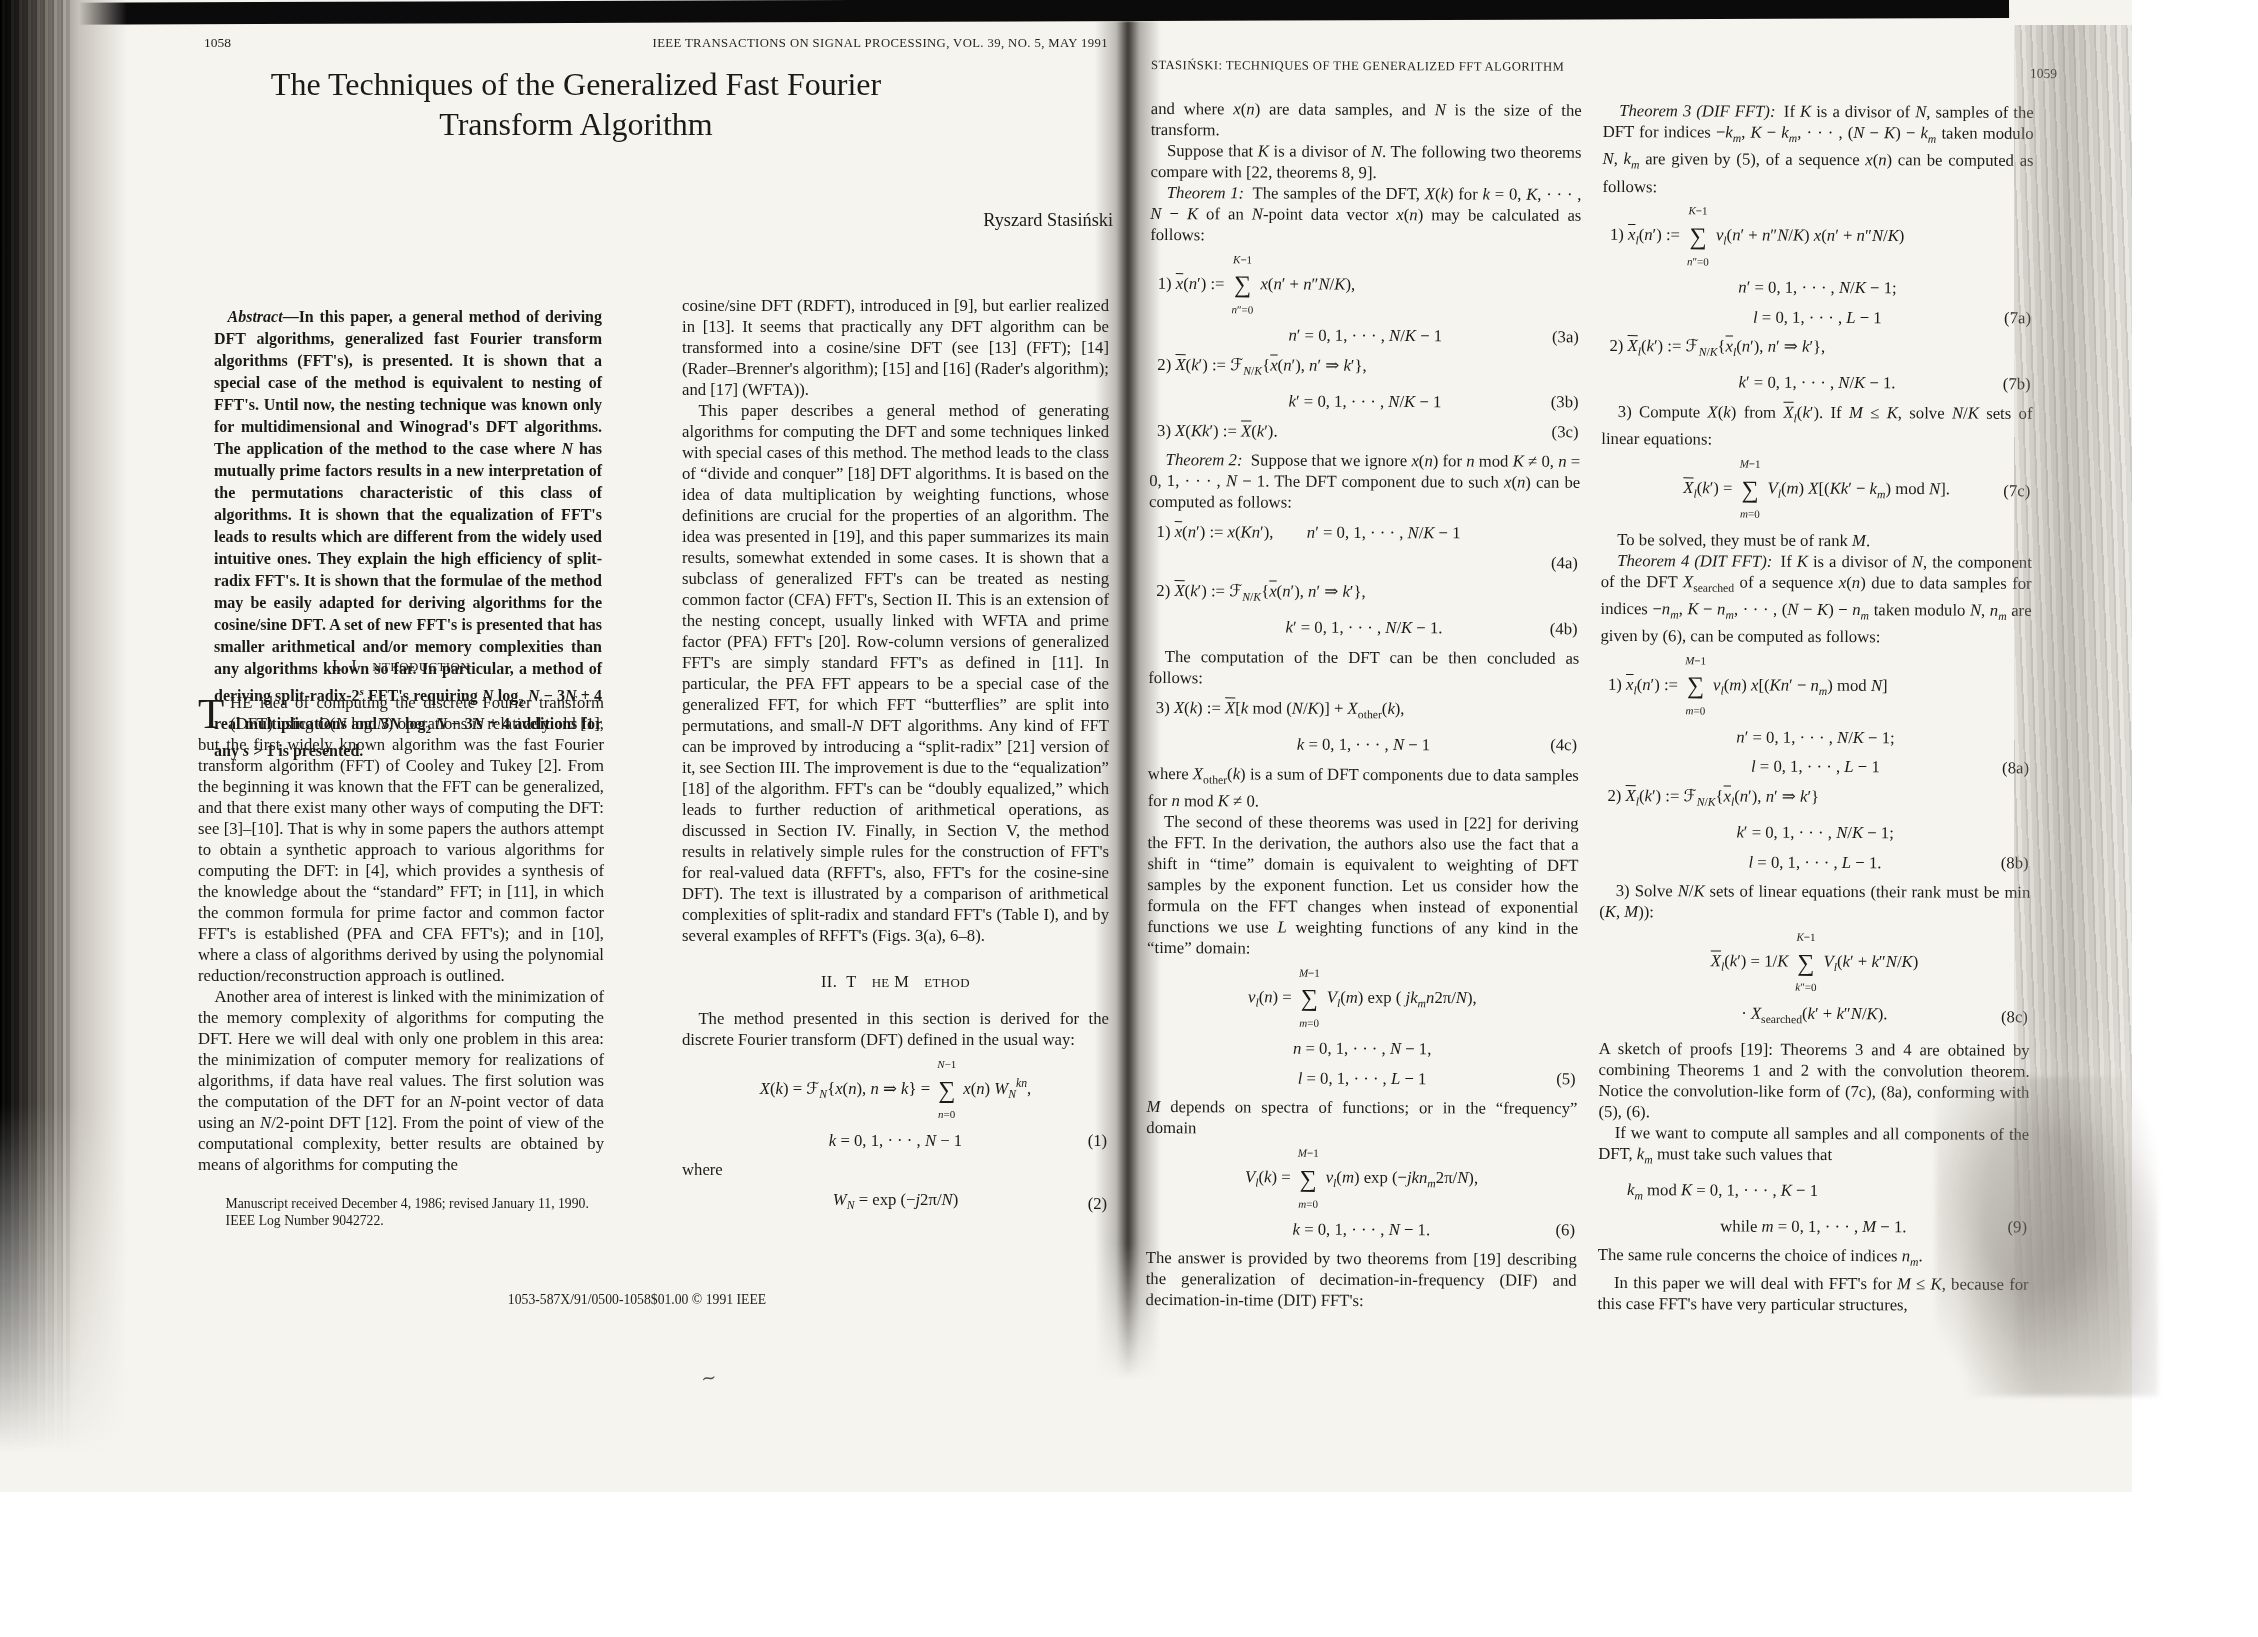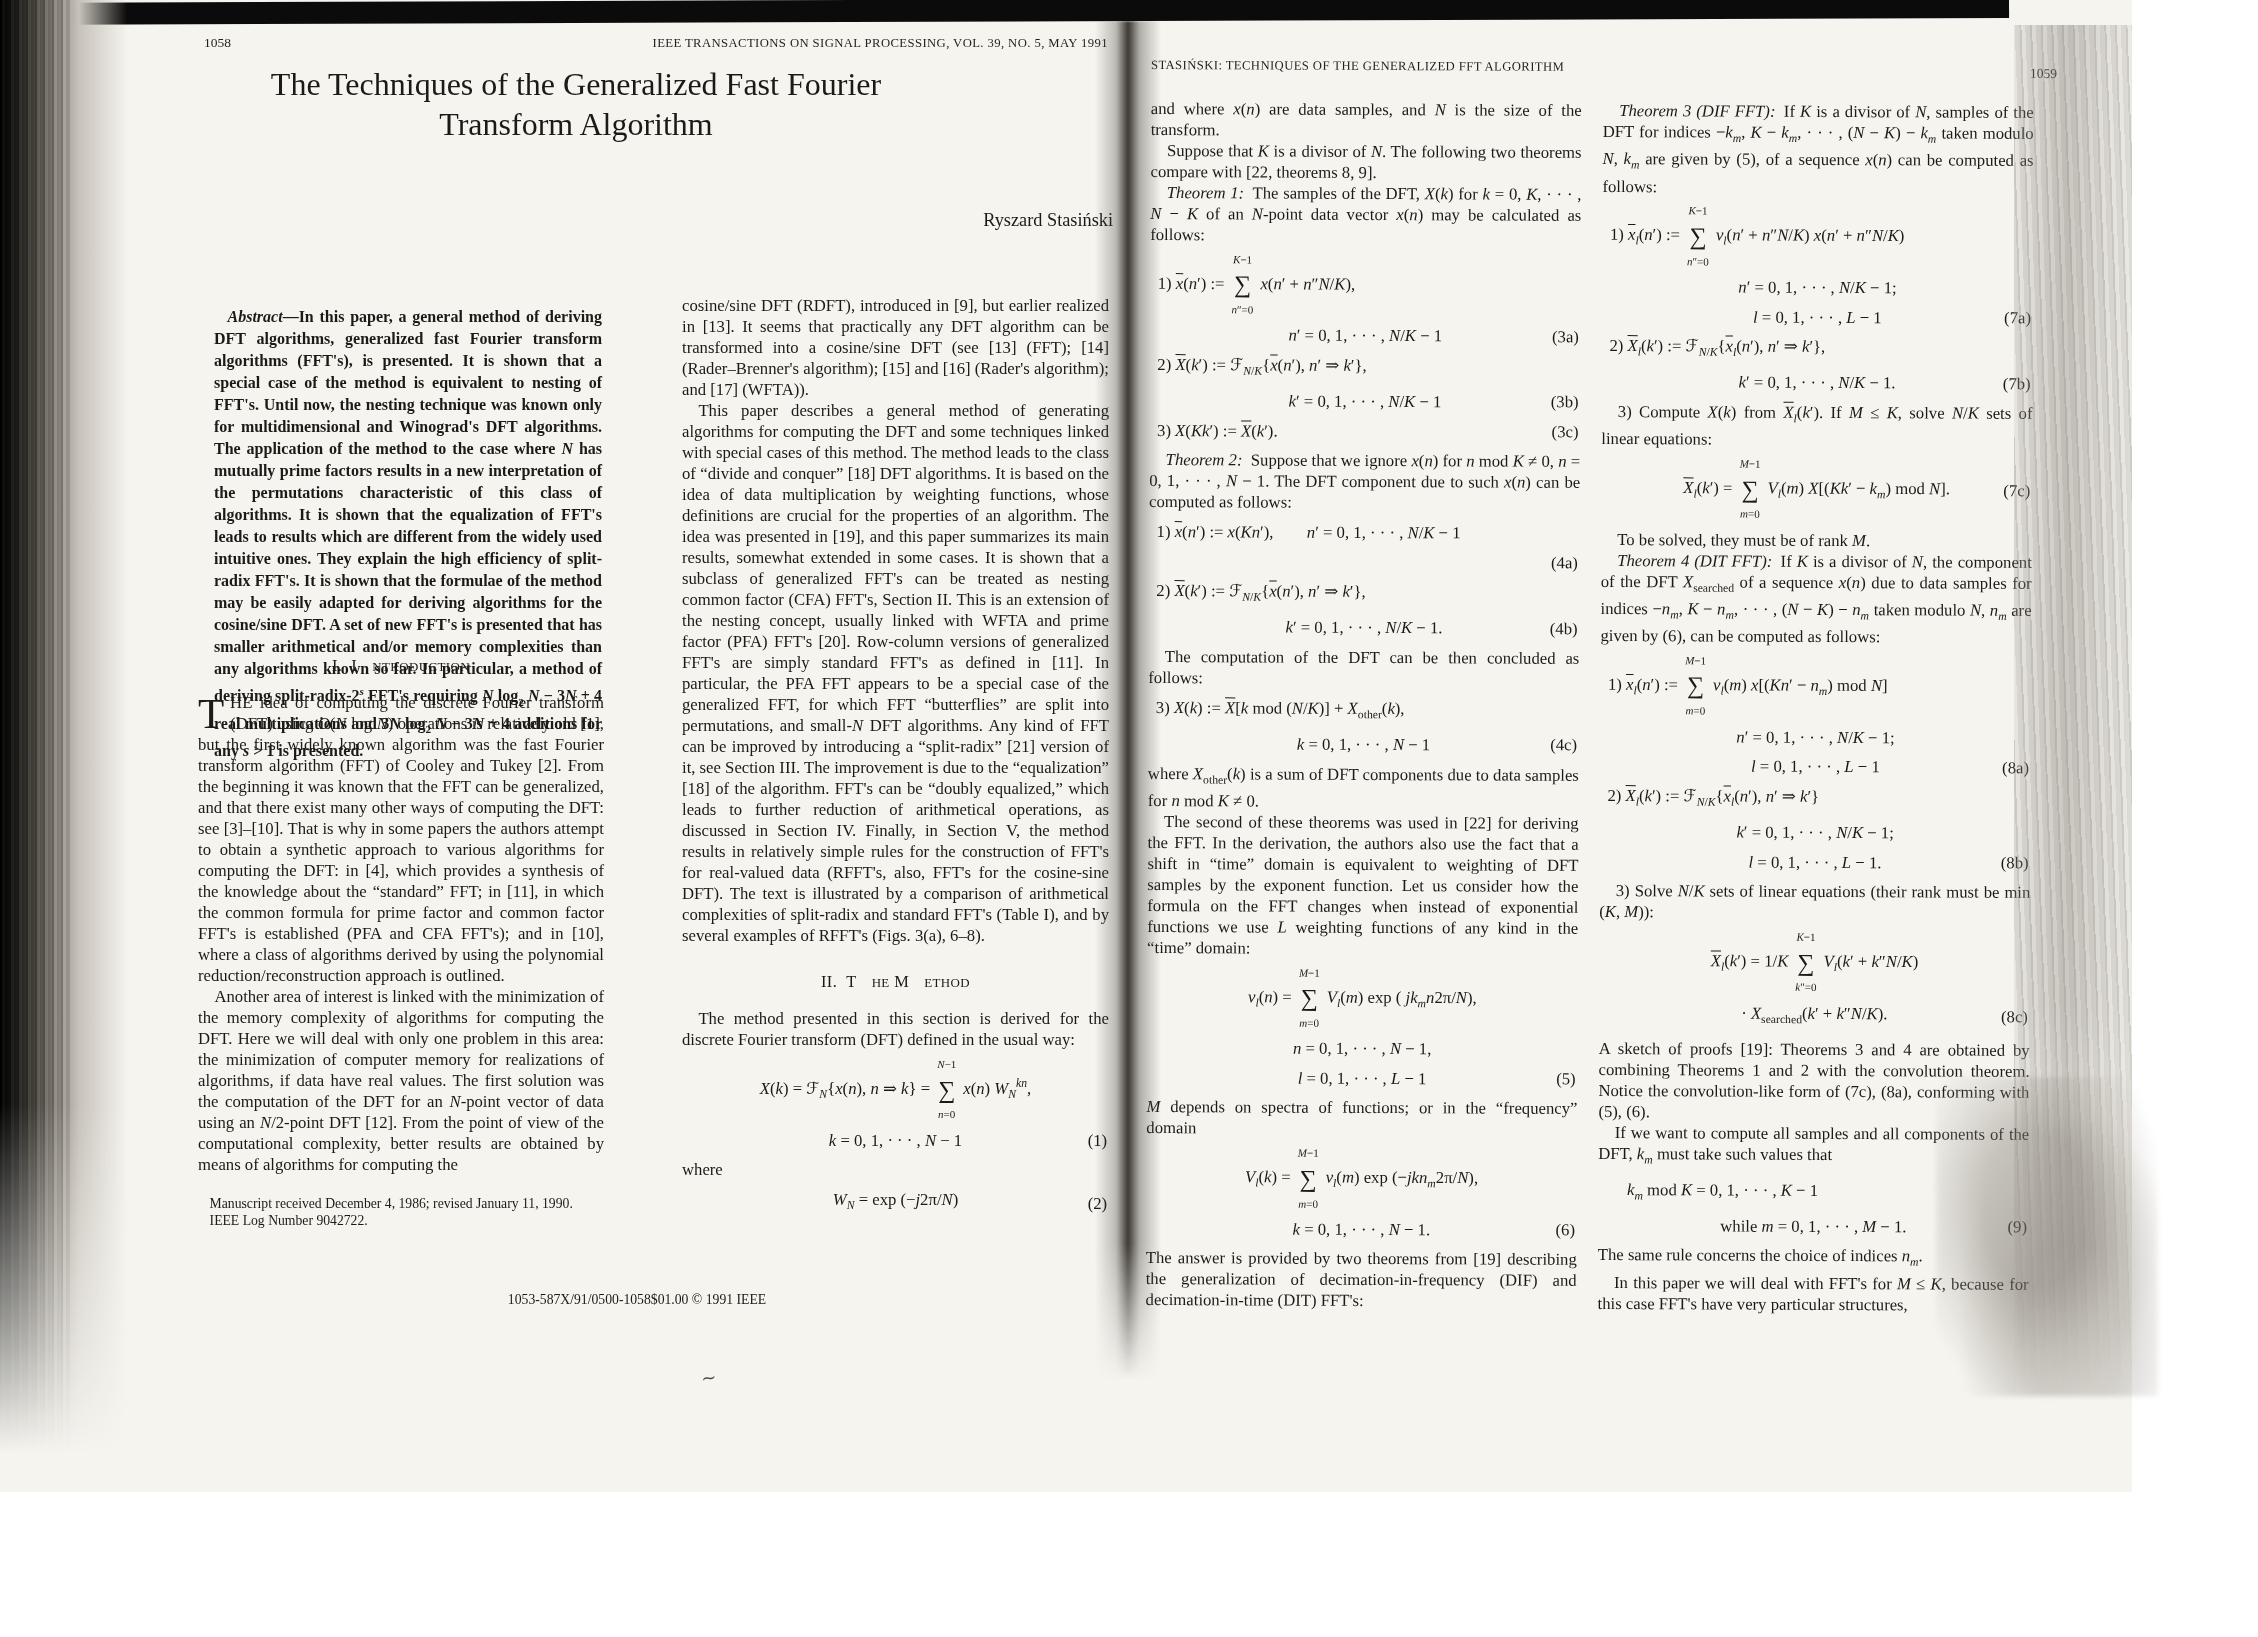--- a/index.html
+++ b/index.html
@@ -52,21 +52,21 @@
   #col1{left:198px;top:630px;width:406px;}
   #col2{left:682px;top:295px;width:427px;}
   #col3{left:1151px;top:98px;width:431px;}
   #col4{left:1603px;top:98px;width:431px;}
   .p{margin:0;}
   .ind{text-indent:16.4px;}
   .sechead{text-align:center;margin:25px 0 15.4px;font-size:16.4px;letter-spacing:0.4px;text-indent:0;}
   .smc{font-size:79%;margin-left:15px;}
   .dropcap{float:left;font-size:43px;line-height:39px;padding:1.9px 5.8px 0 0;}
   #footnote{left:198px;top:1195px;width:406px;font-size:13.7px;line-height:17px;text-align:justify;}
-  #footnote .p{text-indent:11.6px;}
+  #footnote .p{text-indent:11.6px;margin-left:16px;}
   #copyright{left:439px;top:1292px;width:396px;text-align:center;font-size:13.7px;white-space:nowrap;}
   
   .eqc{position:relative;text-align:center;margin:8.7px 0;text-indent:0;}
   .eqh{position:relative;text-align:left;margin:8.7px 0;padding-left:7.7px;text-indent:0;}
   .eqh.shift{padding-left:29px;}
   .eqnum{position:absolute;right:1.9px;top:50%;transform:translateY(-50%);}
   .sum{display:inline-flex;flex-direction:column;align-items:center;vertical-align:middle;
     line-height:1;margin:0 2.9px;gap:8px;}
   .sum .l{font-size:11px;line-height:1.05;}
   .sum .s{font-size:24px;line-height:.95;}

